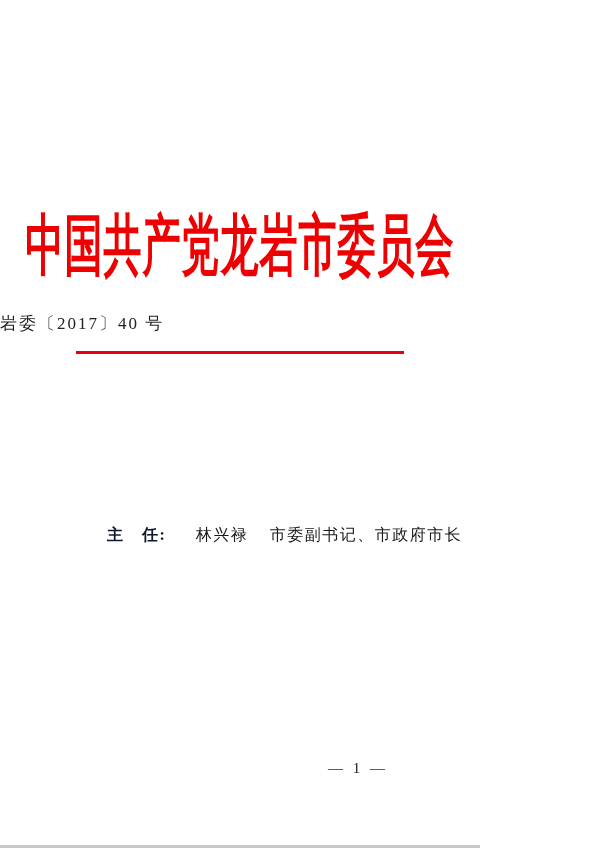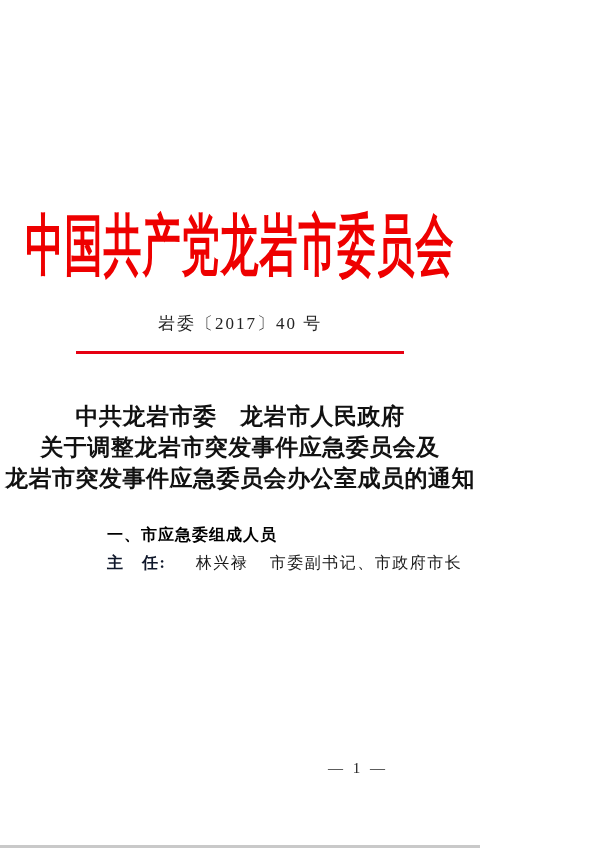--- a/index.html
+++ b/index.html
@@ -30,21 +30,21 @@
     transform: scaleY(1.75);
     transform-origin: center top;
     white-space: nowrap;
   }
   
   .doc-number {
     position: absolute;
     top: 312px;
     left: 0;
     width: 100%;
-    text-align: center;
+    text-align: left;
     font-size: 17px;
     letter-spacing: 2px;
     color: #222;
   }
   
   .red-rule {
     position: absolute;
     top: 351px;
     left: 76px;
     right: 76px;
@@ -128,28 +128,22 @@
 <body>
 
 <div class="page">
 
   <div class="org-header">中国共产党龙岩市委员会</div>
 
   <div class="doc-number">岩委〔2017〕40 号</div>
 
   <div class="red-rule"></div>
 
-  <div class="doc-title">
-    <div>中共龙岩市委　龙岩市人民政府</div>
-    <div>关于调整龙岩市突发事件应急委员会及</div>
-    <div>龙岩市突发事件应急委员会办公室成员的通知</div>
-  </div>
 
   <div class="body-text">
-    <p class="section-heading">一、市应急委组成人员</p>
     <p class="role-line">
       <span class="role-label">主　任:</span>
       <span class="role-name">林兴禄</span>
       <span class="role-title">市委副书记、市政府市长</span>
     </p>
   </div>
 
   <div class="page-number">— 1 —</div>
 
   <div class="page-bottom-edge"></div>

